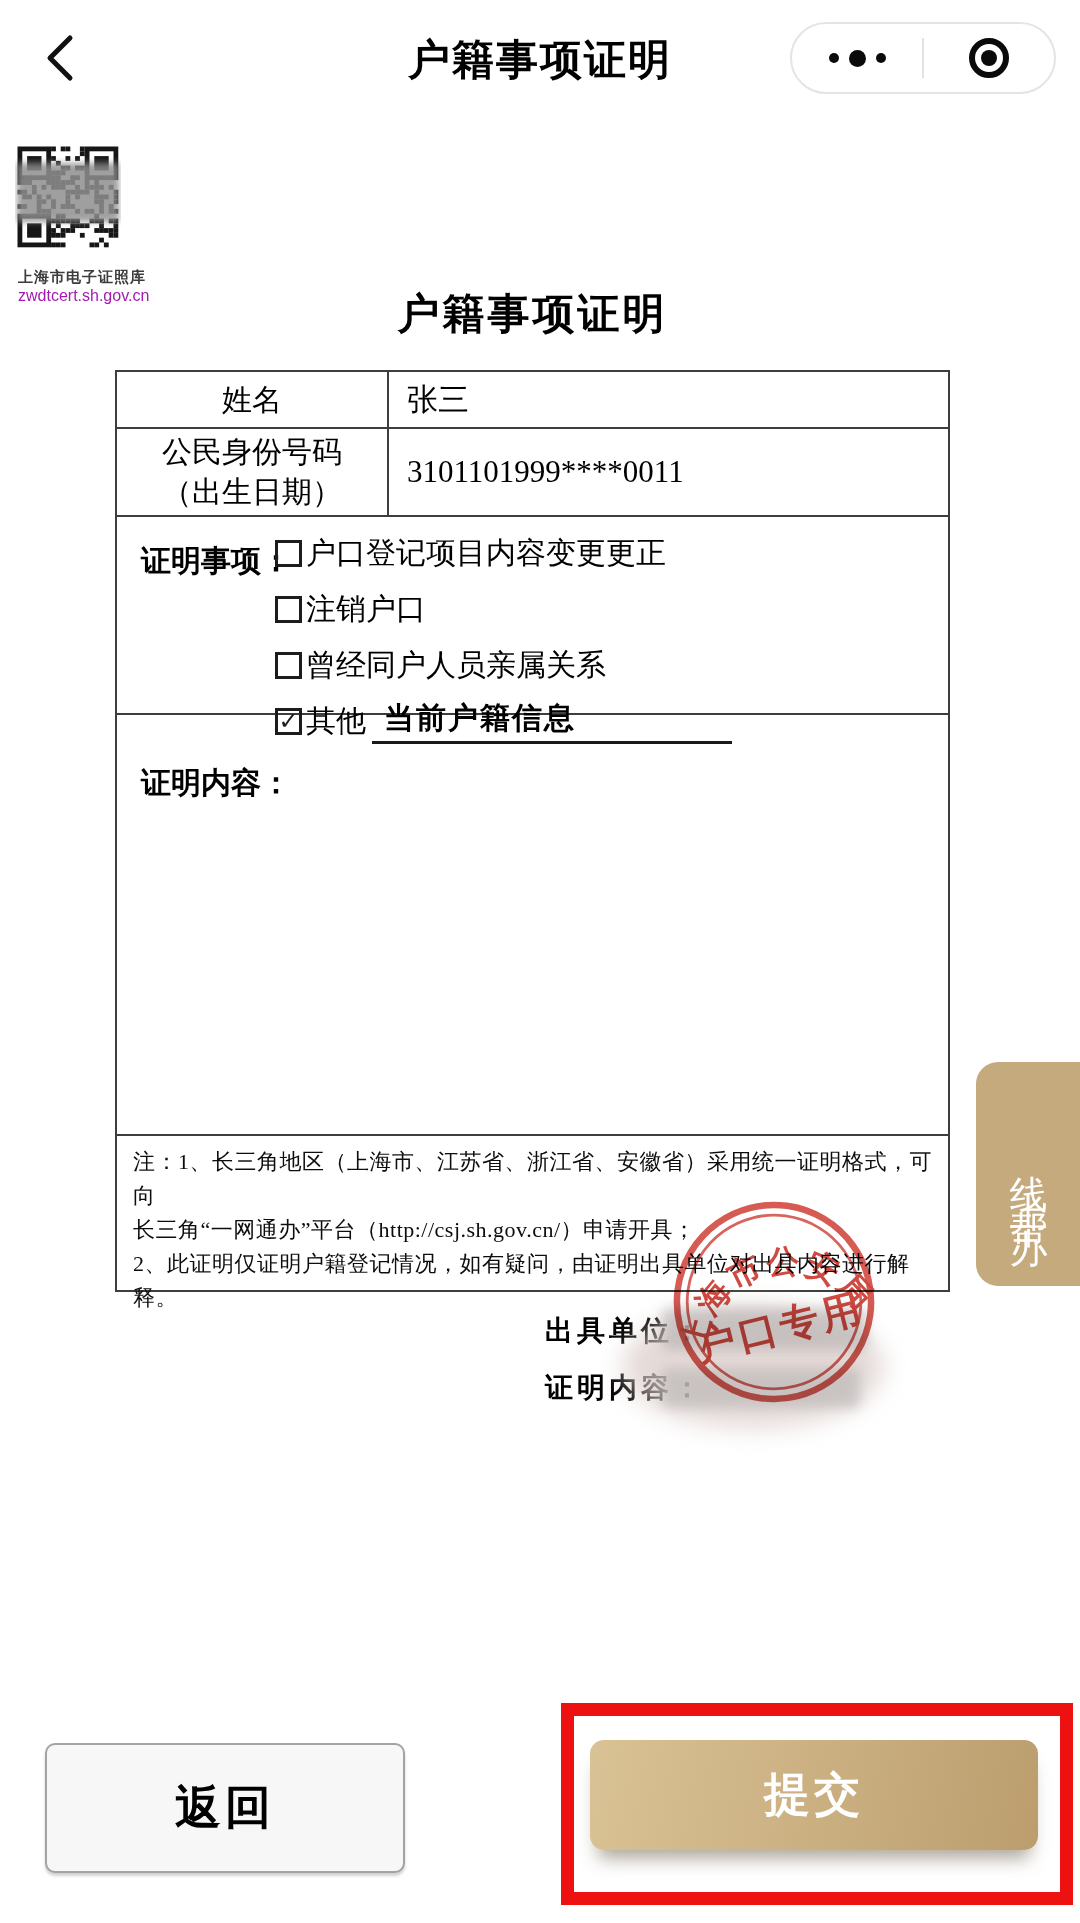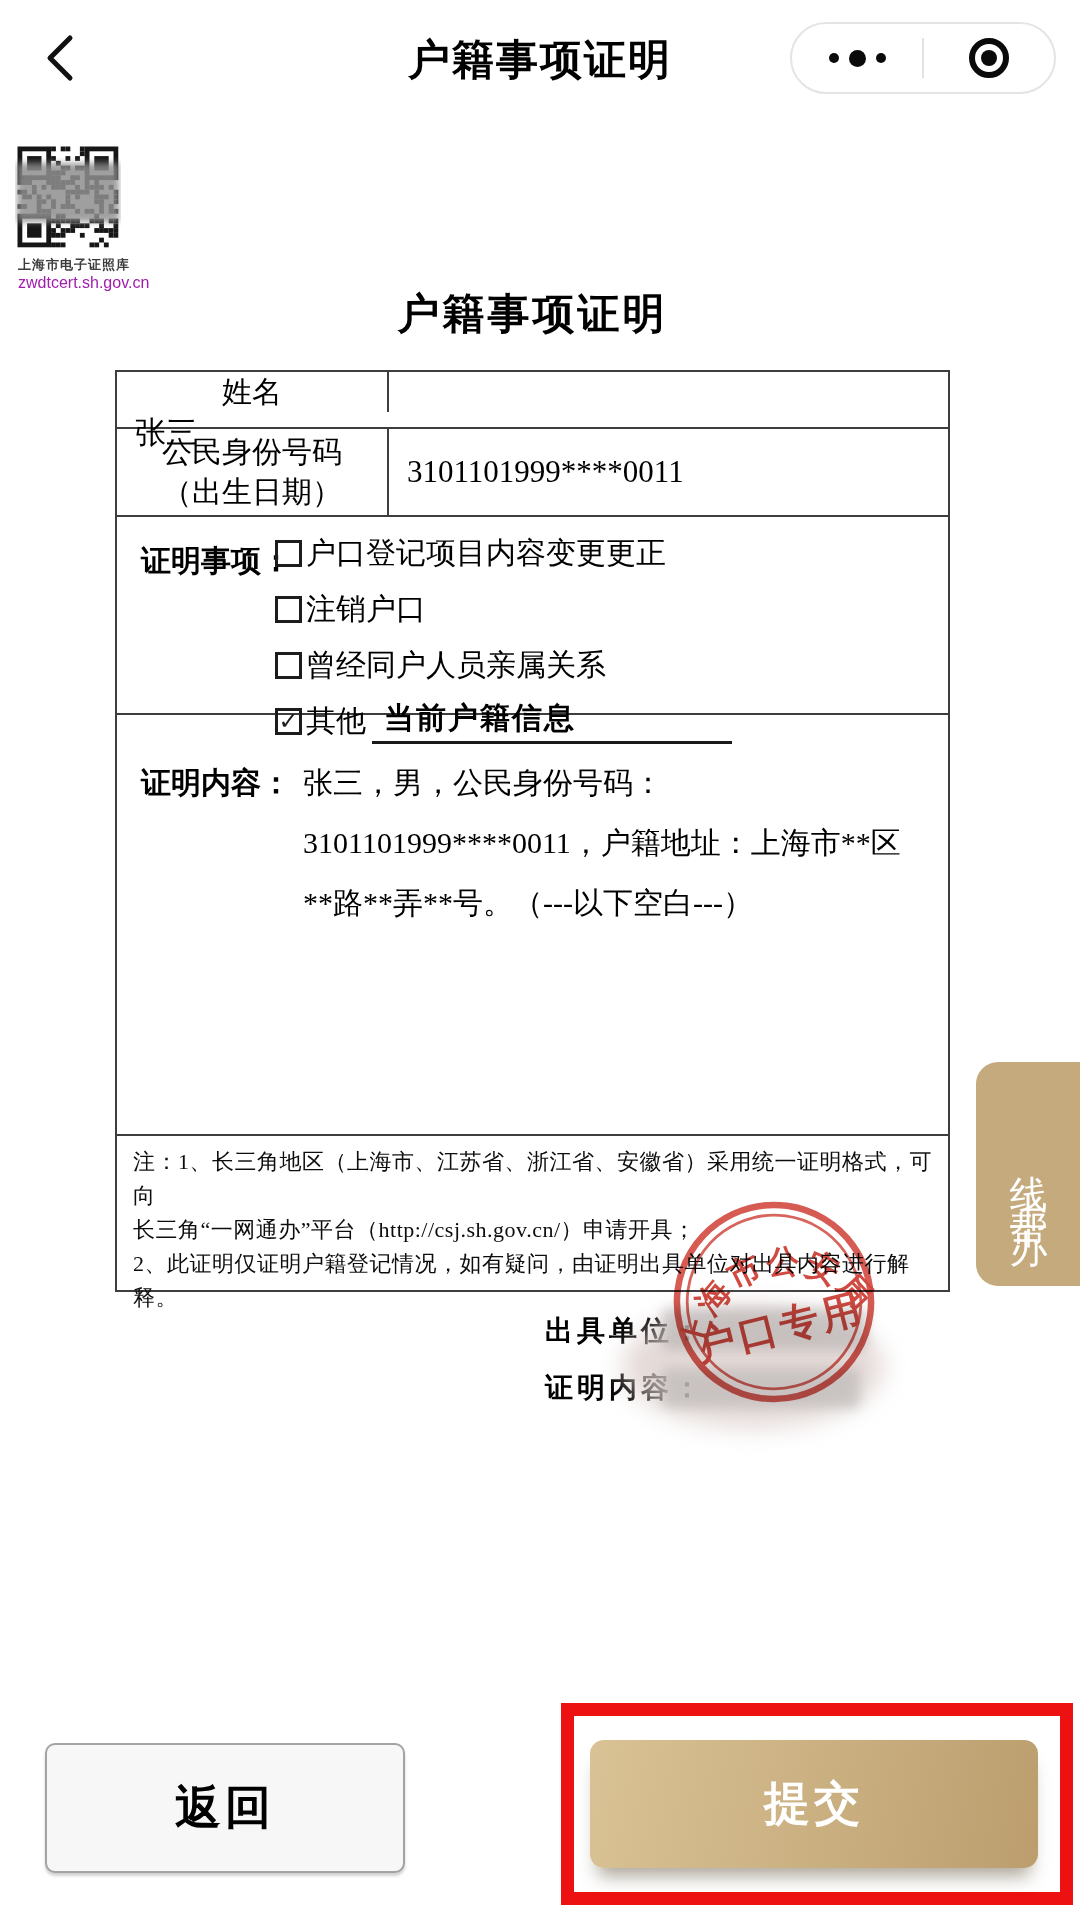--- a/index.html
+++ b/index.html
@@ -26,35 +26,35 @@
   .dot  { background:#0a0a0a; border-radius:50%; }
   .dot.s { width:10px; height:10px; }
   .dot.l { width:17px; height:17px; }
   .capsule-divider { width:2px; height:40px; background:#e2e2e2; }
   .target-icon { width:40px; height:40px; border:6px solid #0a0a0a; border-radius:50%;
     display:flex; align-items:center; justify-content:center; }
   .target-icon .core { width:16px; height:16px; background:#0a0a0a; border-radius:50%; }
 
   
   .qr-wrap { position:absolute; left:15px; top:144px; width:230px; }
-  .qr-caption1 { margin-top:2px; padding-left:3px; font-size:13px; font-weight:600; color:#3c3c3c; letter-spacing:1px; }
+  .qr-caption1 { margin-top:14px; padding-left:3px; font-size:15px; font-weight:600; color:#3c3c3c; letter-spacing:1px; }
   .qr-caption2 { padding-left:3px; font-size:16px; color:#a21caf; }
 
   
   .doc-title {
     position:absolute; left:115px; top:286px; width:835px; text-align:center;
     font-family:"Liberation Serif","DejaVu Serif",serif;
     font-size:42px; font-weight:700; color:#000; letter-spacing:3px;
   }
   .doc-table {
     position:absolute; left:115px; top:370px; width:835px; height:922px;
     border:2px solid #3d3d3d;
   }
   .trow { position:relative; border-bottom:2px solid #3d3d3d; display:flex; }
-  .row-name { height:57px;flex-direction:column; }
+  .row-name { height:57px; }
   .row-id   { height:88px; }
   .row-items   { height:198px; display:block; }
   .row-content { height:419px; display:block; border-bottom:none; }
   .row-notes   { height:100px; display:block; border-top:2px solid #3d3d3d; border-bottom:none; }
   .cell-label {
     width:272px; border-right:2px solid #3d3d3d; display:flex; flex-direction:column;
     align-items:center; justify-content:center; font-size:30px; color:#000; line-height:40px;
   }
   .cell-value { flex:1; display:flex; align-items:center; padding-left:18px;
     font-family:"Liberation Serif","DejaVu Serif",serif; font-size:31px; color:#000; }
@@ -113,21 +113,21 @@
     background:#f7f7f7; border:2px solid #a3a3a3; border-radius:10px;
     box-shadow:0 3px 3px rgba(0,0,0,.18);
     font-size:46px; font-weight:700; color:#000; letter-spacing:4px;
     display:flex; align-items:center; justify-content:center; cursor:pointer;
   }
   .highlight-box {
     position:absolute; left:561px; top:1703px; width:512px; height:202px;
     border:13px solid #ee1111; background:transparent; pointer-events:none;
   }
   .submit-button {
-    position:absolute; left:590px; top:1740px; width:448px; height:128px;
+    position:absolute; left:590px; top:1740px; width:448px; height:110px;
     border-radius:14px; border:none;
     background:linear-gradient(100deg,#d9c295 0%,#bc9e6e 100%);
     box-shadow:0 16px 18px -8px rgba(90,75,50,.5);
     font-size:46px; font-weight:700; color:#fff; letter-spacing:4px;
     display:flex; align-items:center; justify-content:center; cursor:pointer;
   }
 </style>
 </head>
 <body>
 
@@ -343,21 +343,20 @@
       <div class="item-row">
         <span class="checkbox">✓</span>
         <span>其他</span>
         <span class="fill-line">当前户籍信息</span>
       </div>
     </div>
   </div>
 
   <div class="trow row-content">
     <div class="content-label">证明内容：</div>
-    <div class="content-text">张三，男，公民身份号码：3101101999****0011，户籍地址：上海市**区**路**弄**号。（---以下空白---）</div>
   </div>
 
   <div class="trow row-notes">
     <div class="notes">
       <div>注：1、长三角地区（上海市、江苏省、浙江省、安徽省）采用统一证明格式，可向</div>
       <div>长三角“一网通办”平台（http://csj.sh.gov.cn/）申请开具；</div>
       <div>2、此证明仅证明户籍登记情况，如有疑问，由证明出具单位对出具内容进行解释。</div>
     </div>
   </div>
 </div>

